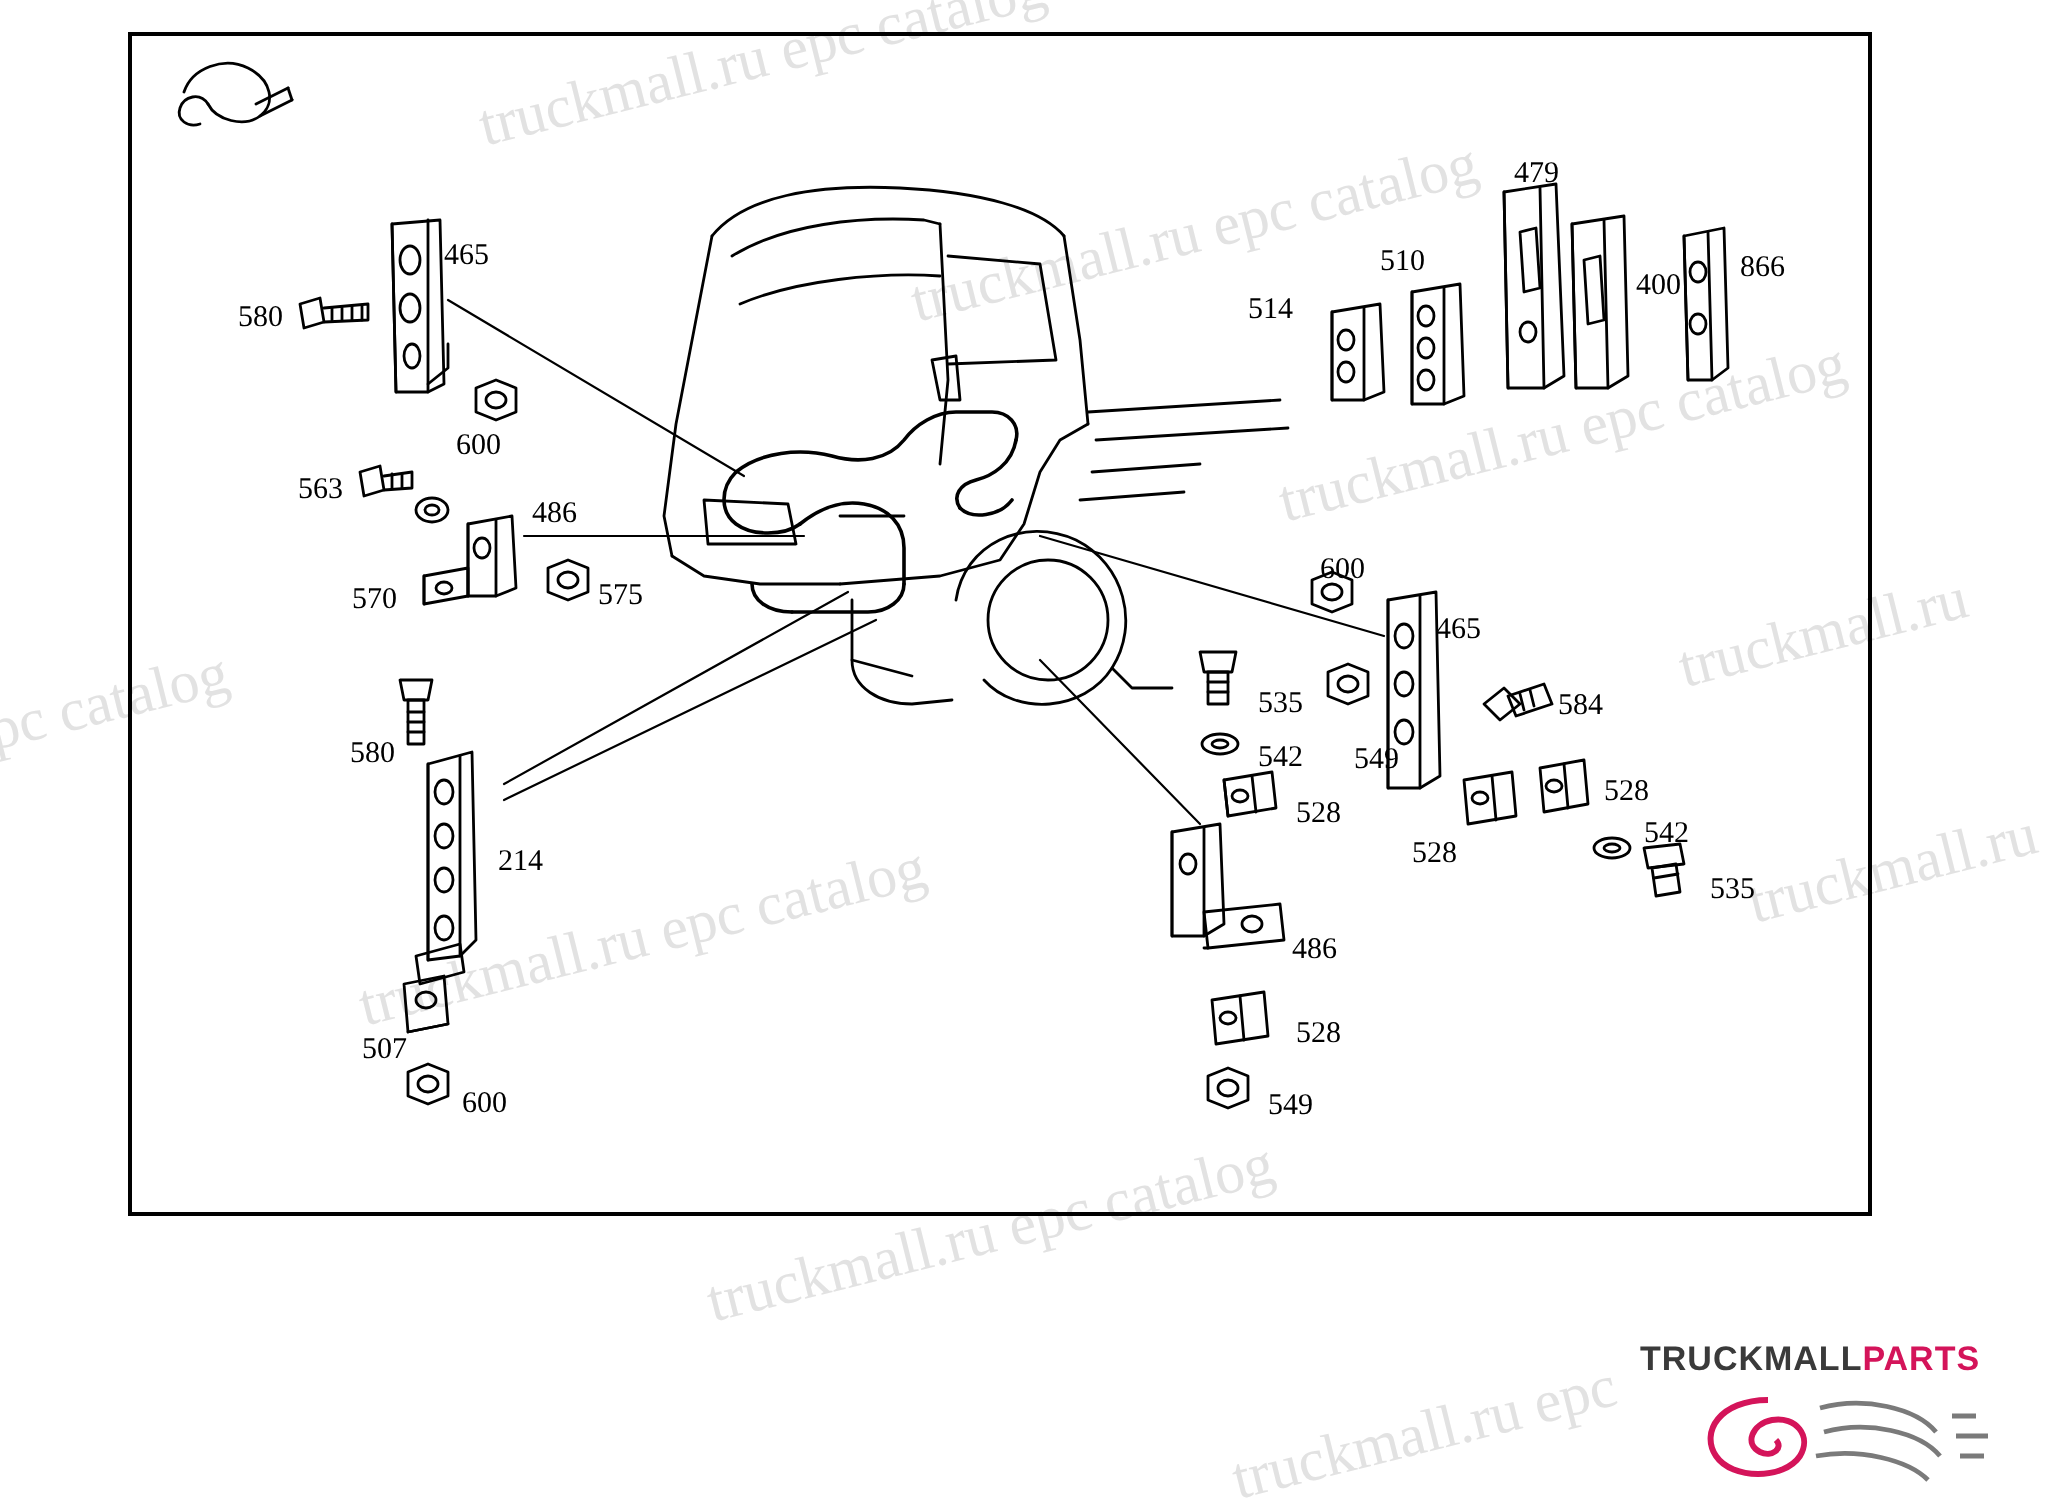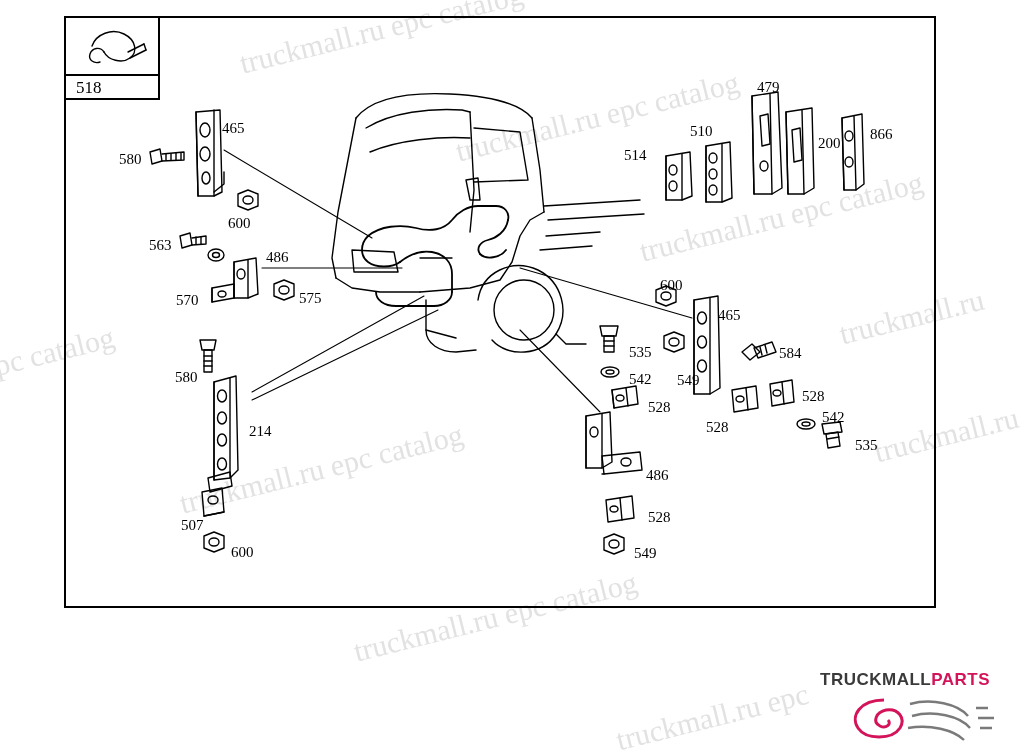--- a/index.html
+++ b/index.html
@@ -112,24 +112,20 @@
       <div class="wm" style="left: 838px; top: 300px; transform: rotate(-14deg);">truckmall.ru</div>
       <div class="wm" style="left: -52px; top: 340px; transform: rotate(-14deg);">ru epc catalog</div>
       <div class="wm" style="left: 176px; top: 452px; transform: rotate(-14deg);">truckmall.ru epc catalog</div>
       <div class="wm" style="left: 872px; top: 412px; transform: rotate(-14deg);">truckmall.ru epc</div>
       <div class="wm" style="left: 350px; top: 600px; transform: rotate(-14deg);">truckmall.ru epc catalog</div>
       <div class="wm" style="left: 614px; top: 700px; transform: rotate(-14deg);">truckmall.ru epc</div>
     </div>
 
   <div class="diagram-frame"></div>
 
-  <div class="legend-box">
-    <div class="legend-divider"></div>
-    <div class="legend-label">518</div>
-  </div>
 
   <svg class="art" viewBox="0 0 1024 750" xmlns="http://www.w3.org/2000/svg">
     <g fill="none" stroke="#000" stroke-width="1.4" stroke-linejoin="round" stroke-linecap="round">
 
       <g>
         <path d="M92 46 C 96 34, 112 28, 124 34 C 136 40, 138 52, 130 58 C 122 64, 108 60, 104 52"></path>
         <path d="M104 52 C 100 46, 92 48, 90 54 C 88 60, 94 64, 100 62"></path>
         <path d="M130 58 L 146 50"></path>
         <path d="M128 52 L 144 44"></path>
         <path d="M144 44 L 146 50"></path>
@@ -398,21 +394,21 @@
       <div class="callout" style="left: 266px; top: 250px;">486</div>
       <div class="callout" style="left: 176px; top: 269px; margin-top: 24px;">570</div>
       <div class="callout" style="left: 299px; top: 291px;">575</div>
       <div class="callout" style="left: 175px; top: 370px;">580</div>
       <div class="callout" style="left: 249px; top: 424px;">214</div>
       <div class="callout" style="left: 181px; top: 518px;">507</div>
       <div class="callout" style="left: 231px; top: 545px;">600</div>
       <div class="callout" style="left: 624px; top: 148px;">514</div>
       <div class="callout" style="left: 690px; top: 124px;">510</div>
       <div class="callout" style="left: 757px; top: 80px;">479</div>
-      <div class="callout" style="left: 818px; top: 136px;">200</div>
+      <div class="callout" style="left: 818px; top: 136px;">400</div>
       <div class="callout" style="left: 870px; top: 127px;">866</div>
       <div class="callout" style="left: 660px; top: 278px;">600</div>
       <div class="callout" style="left: 718px; top: 308px;">465</div>
       <div class="callout" style="left: 629px; top: 345px;">535</div>
       <div class="callout" style="left: 779px; top: 346px;">584</div>
       <div class="callout" style="left: 629px; top: 372px;">542</div>
       <div class="callout" style="left: 677px; top: 373px;">549</div>
       <div class="callout" style="left: 648px; top: 400px;">528</div>
       <div class="callout" style="left: 802px; top: 389px;">528</div>
       <div class="callout" style="left: 706px; top: 420px;">528</div>

